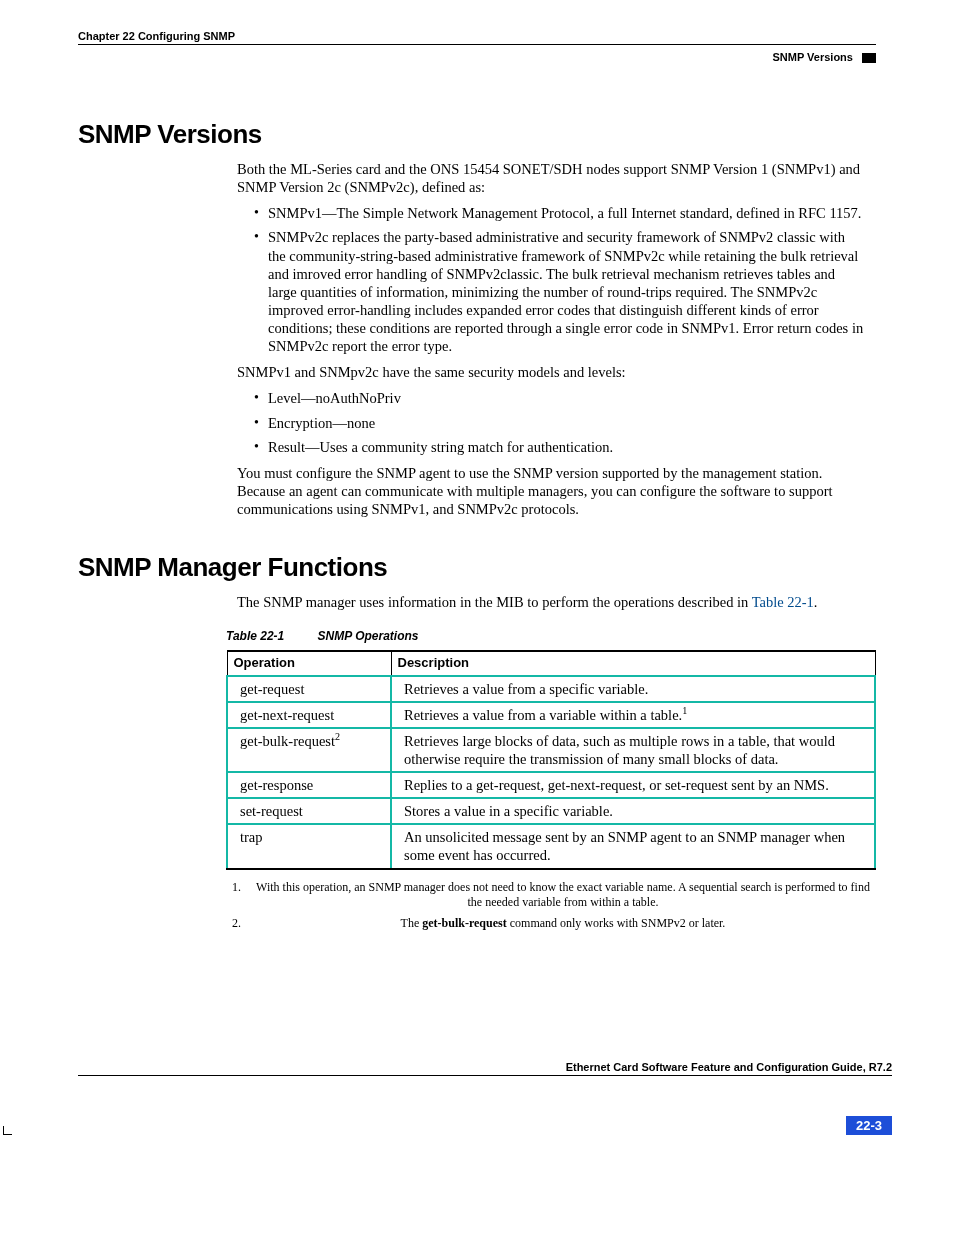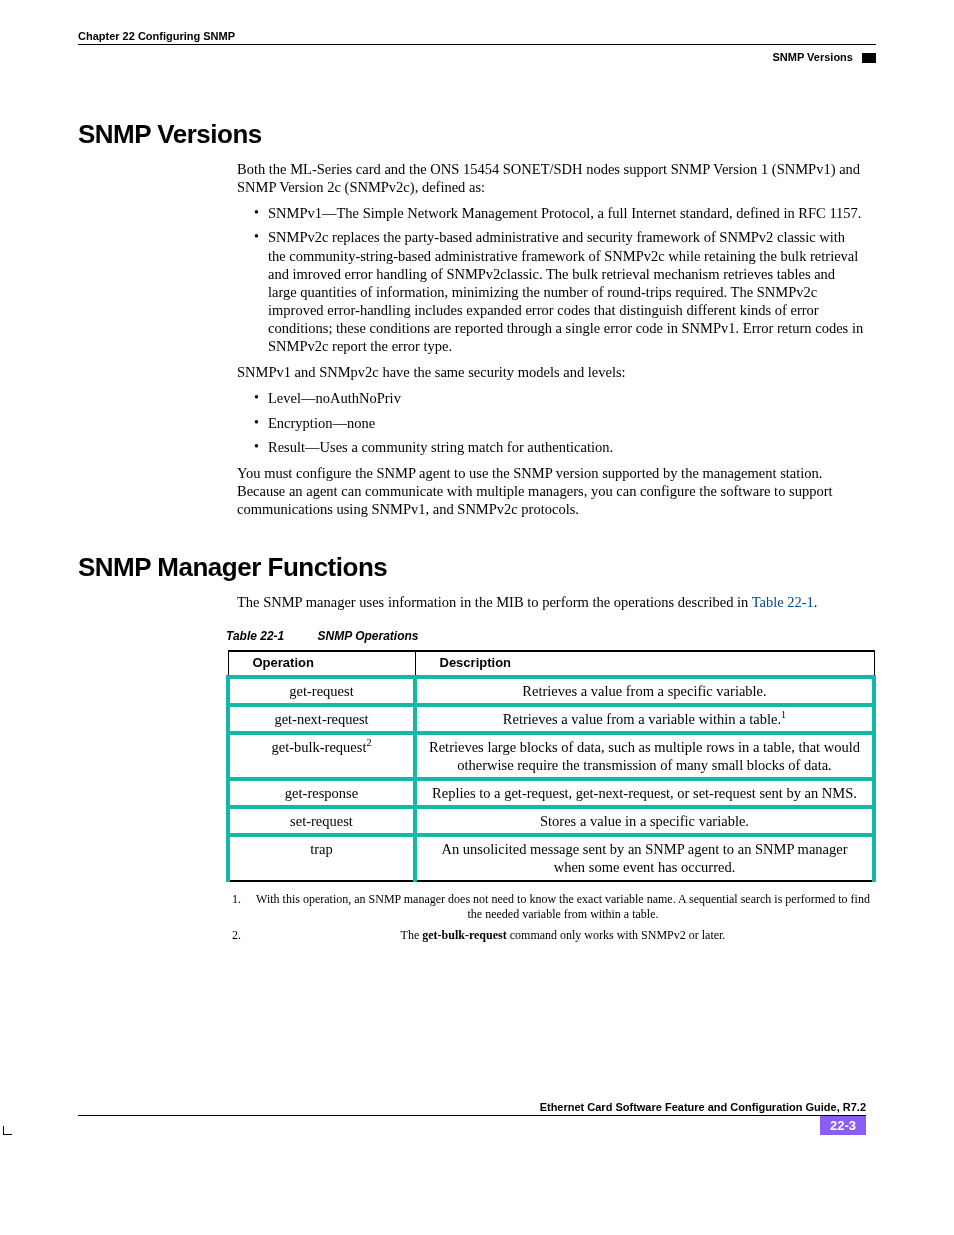--- a/index.html
+++ b/index.html
@@ -96,28 +96,27 @@
     font-size: 14.5px;
   }
   table.optable th {
     font-family: Arial, Helvetica, sans-serif;
     font-weight: bold;
     text-align: left;
     border-top: 2px solid #000;
     border-bottom: 1px solid #000;
     border-left: 1px solid #000;
     border-right: 1px solid #000;
-    padding: 3px 24px;
+    padding: 3px 6px;
     font-size: 13px;
   }
   table.optable td {
-    border: 4px solid #14b8a6;
+    border: 2px solid #14b8a6;
     padding: 3px 12px;
     vertical-align: top;
-    text-align: center;
   }
   table.optable tr:last-child td {
     border-bottom: 2px solid #000;
   }
   table.optable th:first-child, table.optable td:first-child {
     width: 138px;
   }
   sup {
     font-size: 0.7em;
     vertical-align: super;
@@ -130,43 +129,44 @@
     text-align: center;
   }
   ol.footnotes li {
     margin: 6px 0;
     padding-left: 6px;
   }
   .footer {
     position: absolute;
     bottom: 20px;
     left: 78px;
-    right: 88px;
+    right: 62px;
   }
   .footer-title {
     text-align: right;
     font-family: Arial, Helvetica, sans-serif;
     font-weight: bold;
     font-size: 11px;
     border-bottom: 0.5px solid #000;
     padding-bottom: 2px;
   }
   .footer-bar {
     display: flex;
     justify-content: flex-end;
     align-items: center;
     margin-top: 0;
   }
   .page-badge {
-    background: #8b5cf6;
+    background: #1d4ed8;
     color: #fff;
     font-family: Arial, Helvetica, sans-serif;
     font-weight: bold;
     font-size: 13px;
     padding: 2px 10px;
+    margin-top: 40px;
   }
   .left-notch {
     position: absolute;
     left: 3px;
     bottom: 20px;
     width: 8px;
     height: 8px;
     border-left: 1px solid #000;
     border-bottom: 1px solid #000;
   }

